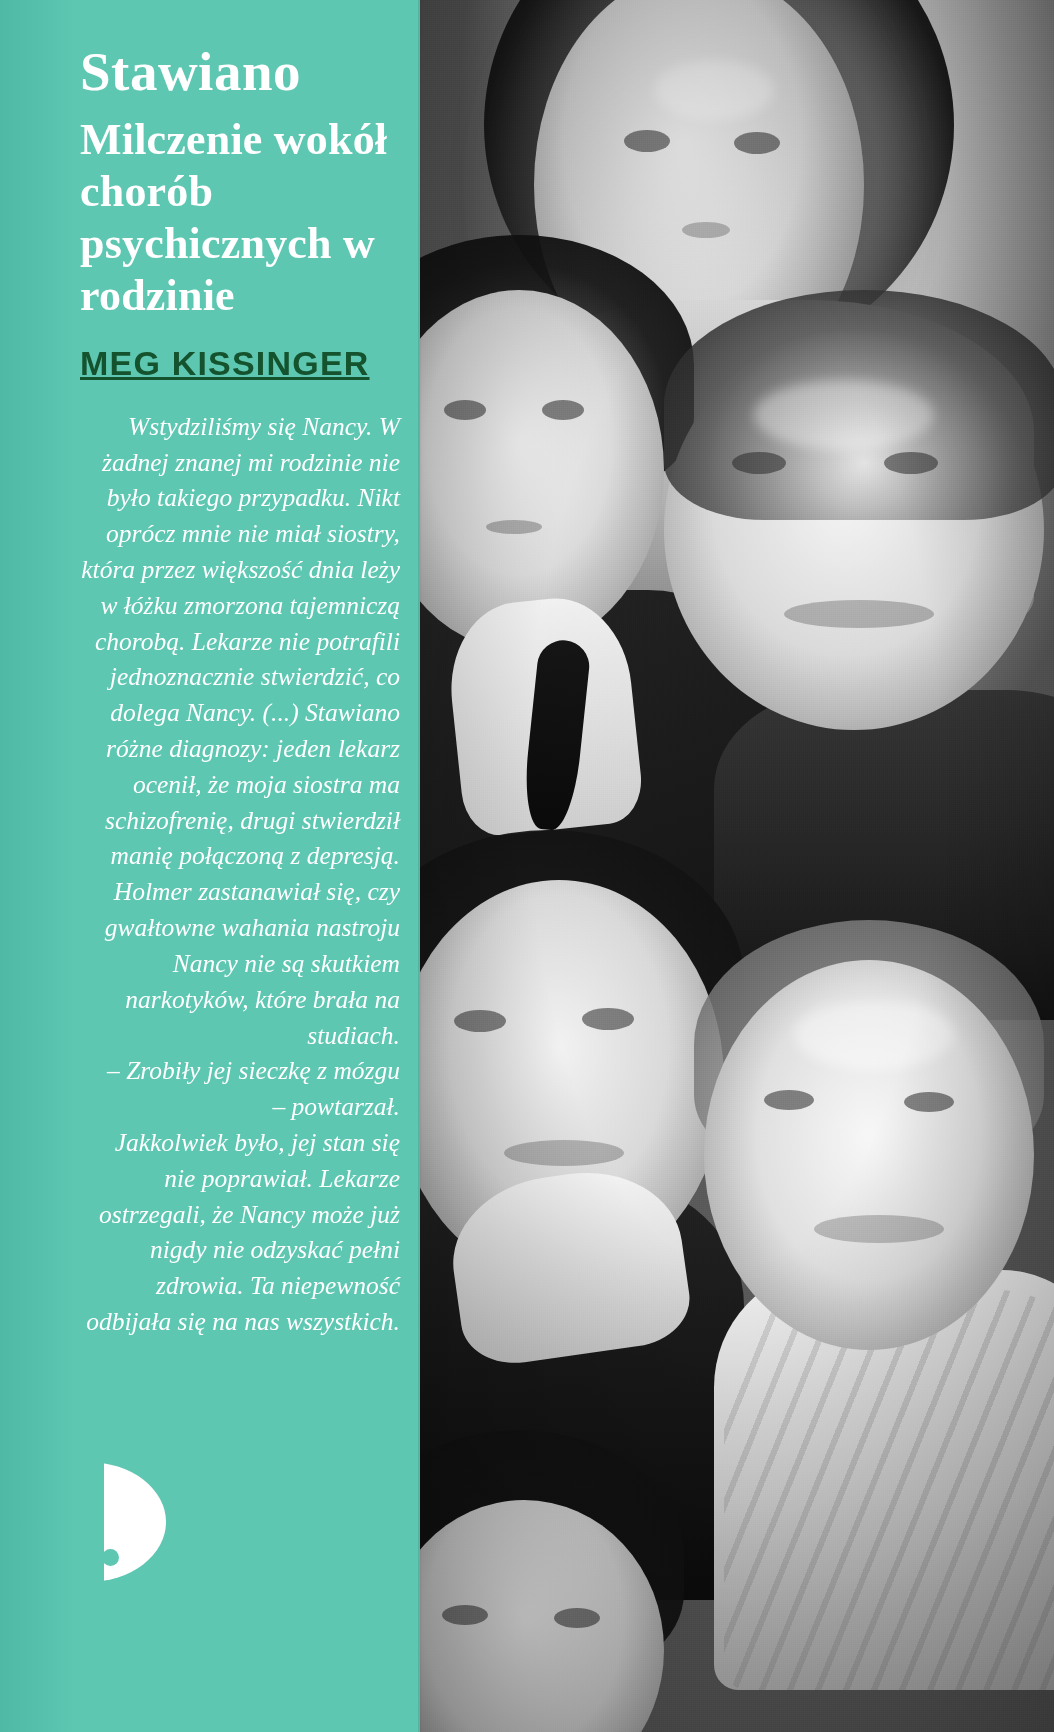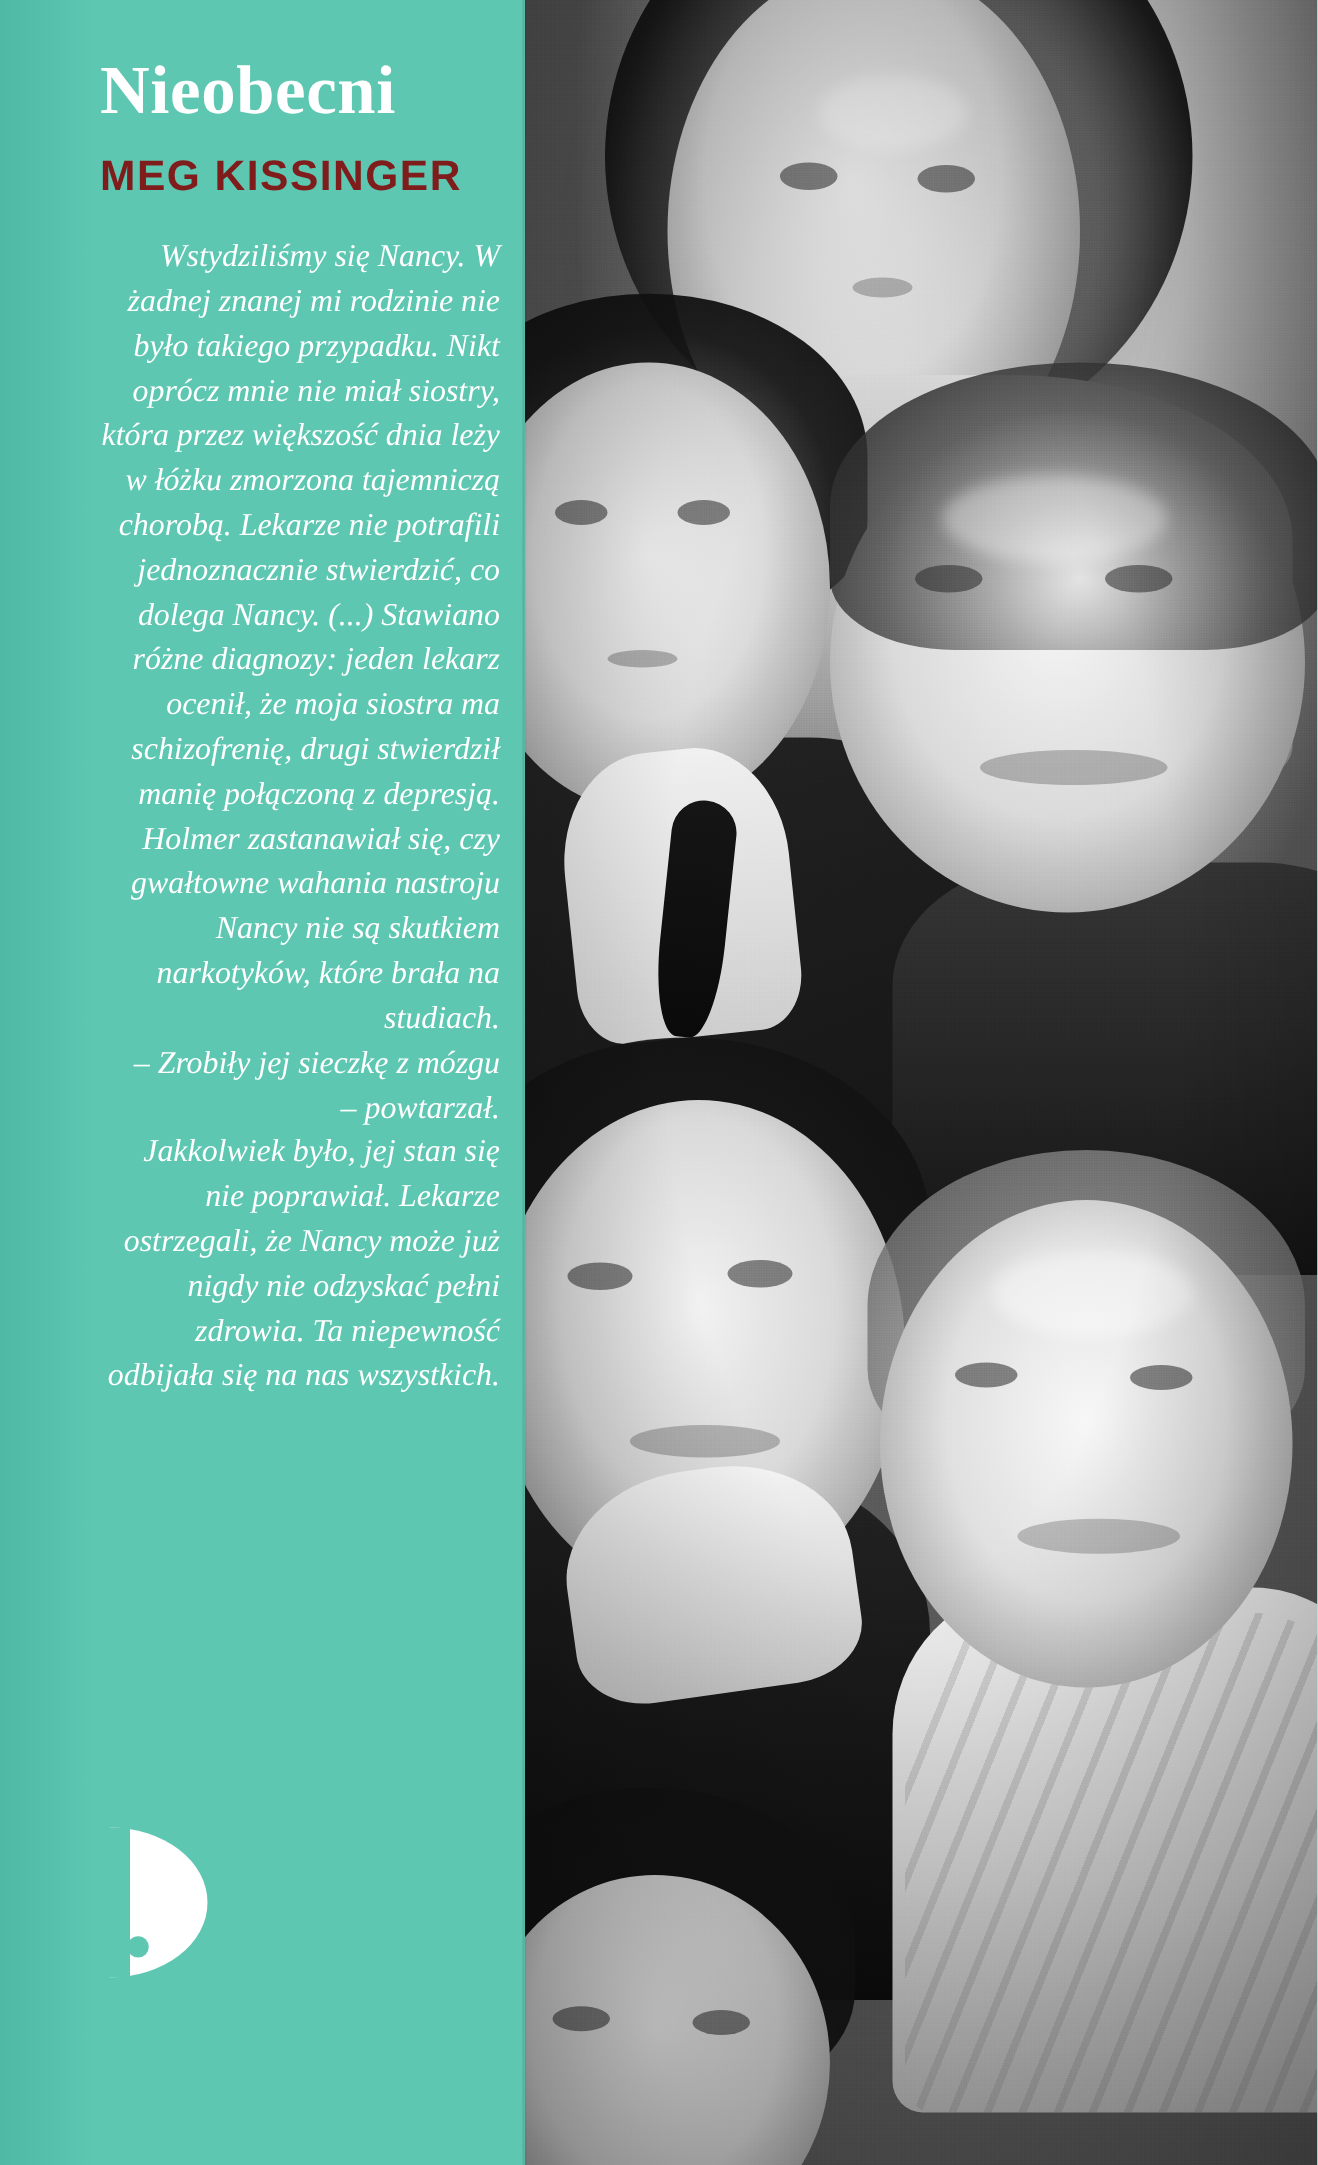--- a/index.html
+++ b/index.html
@@ -193,25 +193,26 @@
     margin: 14px 0 0 0;
     color: #ffffff;
     font-family: "Liberation Serif", serif;
     font-weight: 700;
     font-size: 44px;
     line-height: 1.18;
     letter-spacing: .2px;
   }
   .author {
     margin: 22px 0 0 0;
-    color: #7f1d1d;
+    color: #14532d;
     font-family: "Liberation Sans", sans-serif;
     font-weight: 700;
     font-size: 34px;
     letter-spacing: 1.2px;
+    text-decoration: underline;
   }
   .blurb {
     margin: 26px 0 0 0;
     color: #ffffff;
     font-family: "Liberation Serif", serif;
     font-style: italic;
     font-size: 25.5px;
     line-height: 1.405;
     text-align: right;
     white-space: pre-wrap;
@@ -309,21 +310,25 @@
     <div class="mark" style="left:140px; top:1608px; width:46px; height:20px;"></div>
 
     <div class="grain"></div>
     <div class="vign"></div>
   </div>
 
   <div class="teal-pane">
     <div class="spine-shade"></div>
 
     <div class="content">
-      <h1 class="title">Nieobecni</h1>
+      <h1 class="title">Stawiano</h1>
+      <h2 class="subtitle">Milczenie
+wokół chorób
+psychicznych
+w rodzinie</h2>
       <div class="author">MEG KISSINGER</div>
       <p class="blurb">Wstydziliśmy się Nancy. W żadnej znanej mi rodzinie nie było takiego przypadku. Nikt oprócz mnie nie miał siostry, która przez większość dnia leży w łóżku zmorzona tajemniczą chorobą. Lekarze nie potrafili jednoznacznie stwierdzić, co dolega Nancy. (...) Stawiano różne diagnozy: jeden lekarz ocenił, że moja siostra ma schizofrenię, drugi stwierdził manię połączoną z depresją. Holmer zastanawiał się, czy gwałtowne wahania nastroju Nancy nie są skutkiem narkotyków, które brała na studiach.
     – Zrobiły jej sieczkę z mózgu – powtarzał.
     Jakkolwiek było, jej stan się nie poprawiał. Lekarze ostrzegali, że Nancy może już nigdy nie odzyskać pełni zdrowia. Ta niepewność odbijała się na nas wszystkich.</p>
     </div>
 
     <div class="publisher-logo">
       <div class="logo-shape"></div>
       <div class="logo-notch"></div>
       <div class="logo-dot"></div>

